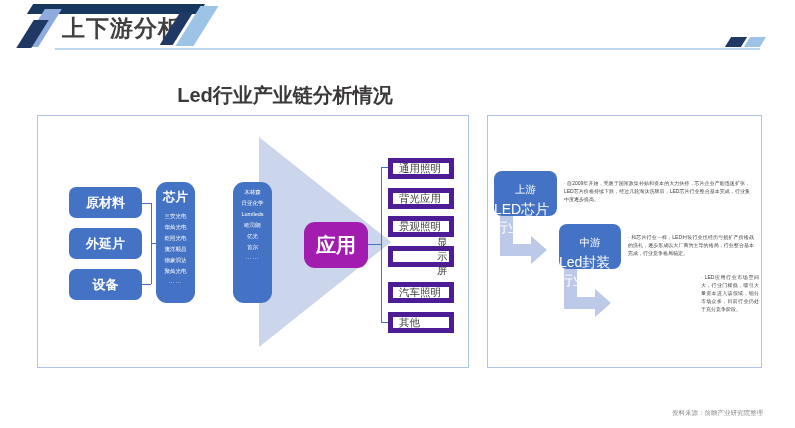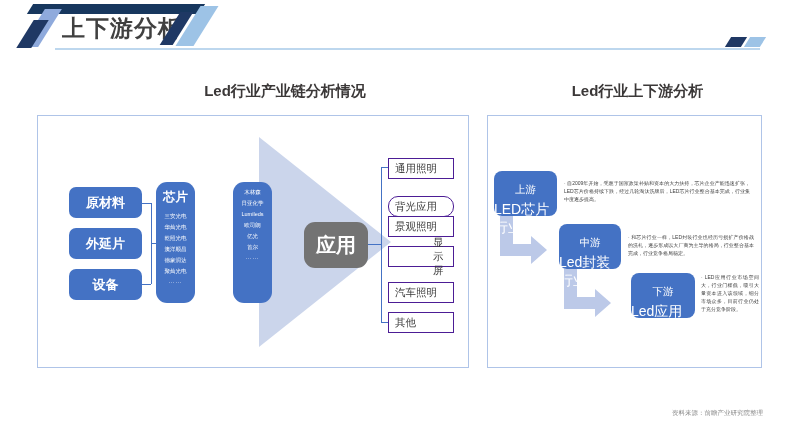--- a/index.html
+++ b/index.html
@@ -12,41 +12,41 @@
   .sl-a{left:33px;top:9px;width:17px;height:38px;background:#8FAADC;}
   .sl-b{left:25px;top:20px;width:15px;height:28px;background:#1F3864;}
   .sl-c{left:170px;top:12px;width:13px;height:33px;background:#1F3864;}
   .sl-d{left:188px;top:6px;width:18px;height:40px;background:#9DC3E6;}
   .hdr-title{left:62px;top:13px;font-size:23px;font-weight:600;color:#404040;letter-spacing:1px;white-space:nowrap;}
   .hdr-line{left:55px;top:48px;width:705px;height:2px;background:#BDD7EE;}
   .corner{width:16px;height:10px;transform:skewX(-32deg);top:37px;}
   .c-navy{left:728px;background:#1F3864;}
   .c-light{left:747px;background:#9DC3E6;}
   
-  .sec-title{font-size:15px;font-weight:bold;color:#3B3838;text-align:center;white-space:nowrap;}
+  .sec-title{font-size:20px;font-weight:bold;color:#3B3838;text-align:center;white-space:nowrap;}
   .ltitle{left:120px;top:82px;width:330px;}
   .rtitle{left:515px;top:82px;width:245px;}
   
   .panel{border:1.5px solid #AFC4E8;background:#ffffff;}
   .lpanel{left:37px;top:115px;width:430px;height:251px;}
   .rpanel{left:487px;top:115px;width:273px;height:251px;}
   
   .inbox{left:31px;width:73px;height:31px;background:#4472C4;border-radius:7px;color:#fff;
          font-size:13px;font-weight:bold;display:flex;align-items:center;justify-content:center;z-index:2;}
   .line{background:#4472C4;z-index:1;}
   .colbox{width:39px;height:121px;top:66px;background:#4472C4;border-radius:11px;color:#fff;
           text-align:center;z-index:2;}
   .colbox .ctitle{font-size:12.5px;font-weight:bold;padding-top:7px;}
   .colbox .citems{margin-top:5px;font-size:5.5px;line-height:11px;}
   .colbox .cmore{font-size:6px;margin-top:1px;letter-spacing:1px;}
   .bigtri{left:221px;top:21px;width:132px;height:210px;background:#CBD5EB;
           clip-path:polygon(0 0,100% 50%,0 100%);z-index:0;}
-  .appbox{left:266px;top:106px;width:64px;height:46px;background:#737373;border-radius:11px;
+  .appbox{left:266px;top:106px;width:64px;height:46px;background:#a21caf;border-radius:11px;
           color:#fff;font-size:20px;font-weight:bold;display:flex;align-items:center;justify-content:center;z-index:3;}
-  .appitem{left:350px;width:66px;height:21px;background:#fff;border:1px solid #4c1d95;
+  .appitem{left:350px;width:66px;height:21px;background:#fff;border:5px solid #4c1d95;
            font-size:10.5px;color:#3A3A3A;display:flex;align-items:center;padding-left:6px;box-sizing:border-box;z-index:2;}
   
   .stage{background:#4472C4;border-radius:8px;color:#fff;display:flex;flex-direction:column;
          align-items:center;justify-content:center;gap:4px;z-index:2;}
   .stage .slabel{font-size:10.5px;font-weight:normal;margin-top:33px;}
   .stage .sindustry{font-size:14px;}
   .note{font-size:5px;line-height:8px;color:#3F3F3F;text-align:justify;}
   .elbow{z-index:1;}
   
   .conclusion{left:0;right:0;top:381px;text-align:center;font-size:16px;color:#595959;}
@@ -63,21 +63,20 @@
     <div class="abs hdr-slash sl-b"></div>
     <div class="abs hdr-title">上下游分析</div>
     <div class="abs hdr-slash sl-c"></div>
     <div class="abs hdr-slash sl-d"></div>
     <div class="abs hdr-line"></div>
     <div class="abs corner c-navy"></div>
     <div class="abs corner c-light"></div>
   </div>
 
   <div class="abs sec-title ltitle">Led行业产业链分析情况</div>
-  <div class="abs sec-title rtitle">Led行业上下游分析</div>
 
   <div class="abs panel lpanel">
 
     <div class="abs inbox" style="top:71px;">原材料</div>
     <div class="abs inbox" style="top:112px;">外延片</div>
     <div class="abs inbox" style="top:153px;">设备</div>
 
     <div class="abs line" style="left:104px;top:87px;width:9px;height:1px;"></div>
     <div class="abs line" style="left:113px;top:87px;width:1px;height:81px;"></div>
     <div class="abs line" style="left:104px;top:168px;width:9px;height:1px;"></div>
@@ -110,21 +109,21 @@
 
     <div class="abs bigtri"></div>
     <div class="abs appbox">应用</div>
 
     <div class="abs line" style="left:330px;top:128px;width:13px;height:1px;"></div>
     <div class="abs line" style="left:343px;top:51px;width:1px;height:156px;"></div>
     <div class="abs line" style="left:343px;top:51px;width:7px;height:1px;"></div>
     <div class="abs line" style="left:343px;top:206px;width:7px;height:1px;"></div>
 
     <div class="abs appitem" style="top:42px;">通用照明</div>
-    <div class="abs appitem" style="top:80px;border-radius:10px;">背光应用</div>
+    <div class="abs appitem" style="top:72px;">背光应用</div>
     <div class="abs appitem" style="top:100px;">景观照明</div>
     <div class="abs appitem" style="top:130px;padding-left:44px;">显示屏</div>
     <div class="abs appitem" style="top:196px;">其他</div>
     <div class="abs appitem" style="top:166px;">汽车照明</div>
   </div>
 
   <div class="abs panel rpanel">
 
     <div class="abs stage" style="left:6px;top:55px;width:63px;height:45px;">
       <div class="slabel">上游</div>
@@ -139,22 +138,18 @@
     <div class="abs stage" style="left:71px;top:108px;width:62px;height:45px;">
       <div class="slabel">中游</div>
       <div class="sindustry">Led封装行业</div>
     </div>
     <div class="abs note" style="left:140px;top:117px;width:126px;">· 和芯片行业一样，LED封装行业也经历亏损扩产价格战的洗礼，逐步形成以大厂商为主导的格局，行业整合基本完成，行业竞争格局稳定。</div>
 
     <svg class="abs elbow" style="left:76px;top:153px;" width="48" height="52" viewBox="0 0 48 52">
       <polygon points="0,0 13,0 13,28 31,28 31,20 47,34 31,48 31,40 0,40" fill="#BCC9E8"></polygon>
     </svg>
 
-    <div class="abs stage" style="left:143px;top:157px;width:64px;height:45px;">
-      <div class="slabel">下游</div>
-      <div class="sindustry">Led应用行业</div>
-    </div>
     <div class="abs note" style="left:213px;top:157px;width:58px;">· LED应用行业市场空间大，行业门槛低，吸引大量资本进入该领域，细分市场众多，目前行业仍处于充分竞争阶段。</div>
   </div>
 
   <div class="abs source">资料来源：前瞻产业研究院整理</div>
 
 </div>
 
 </body></html>

